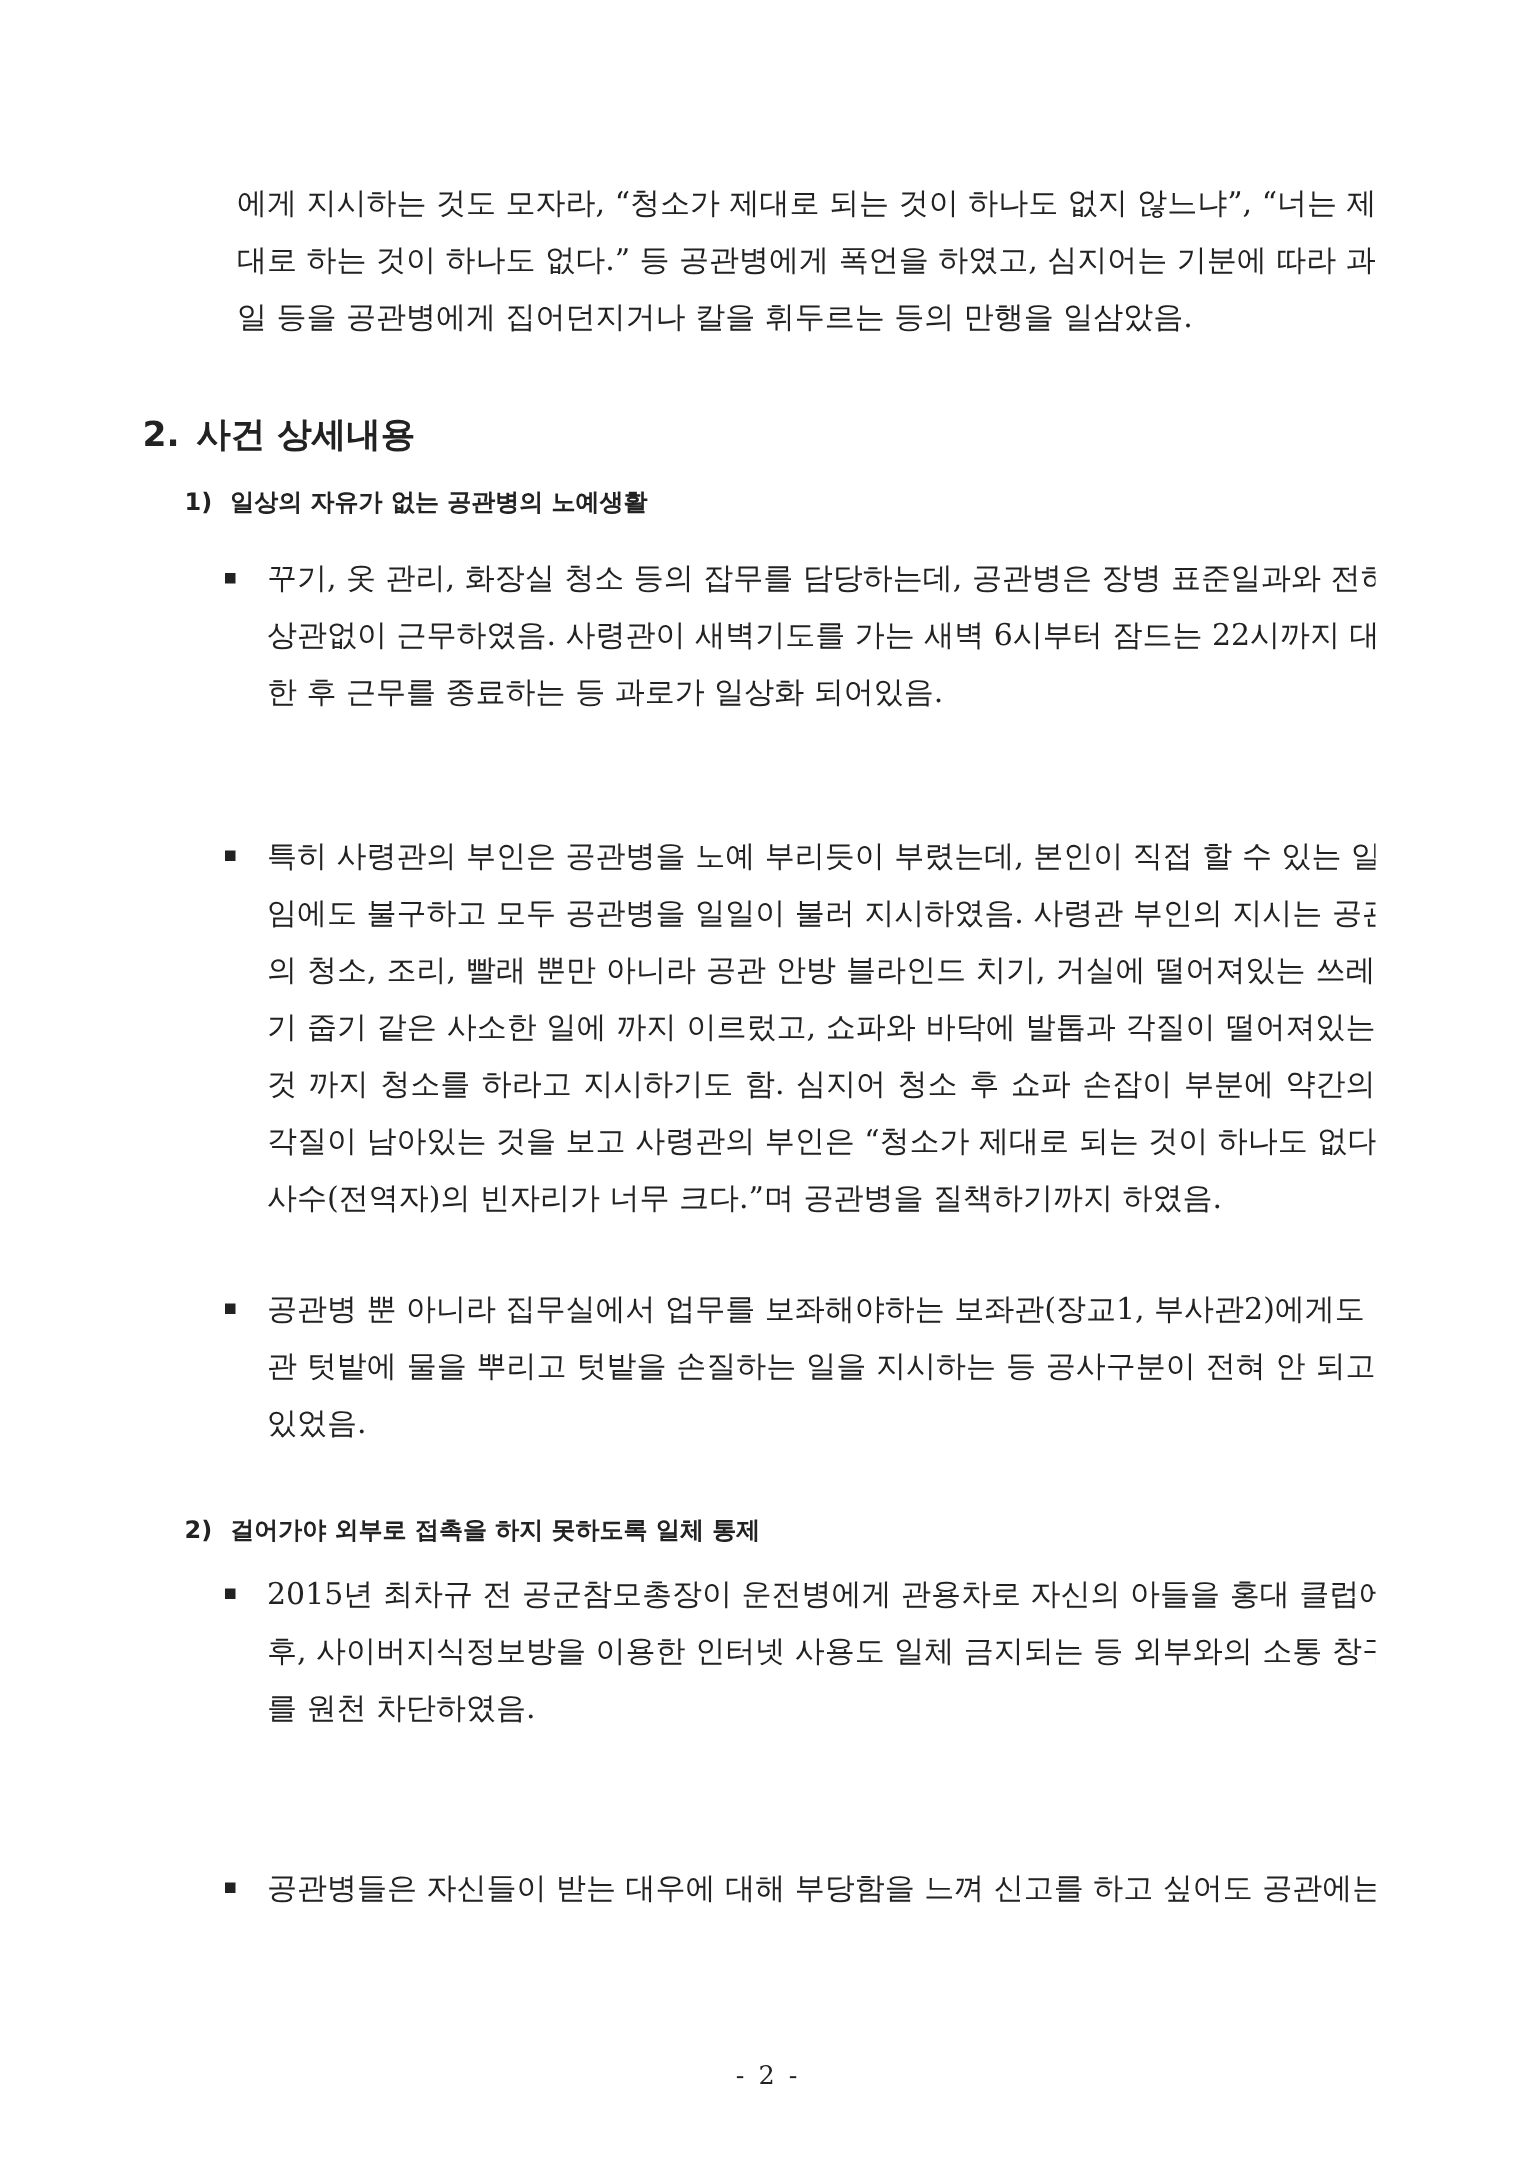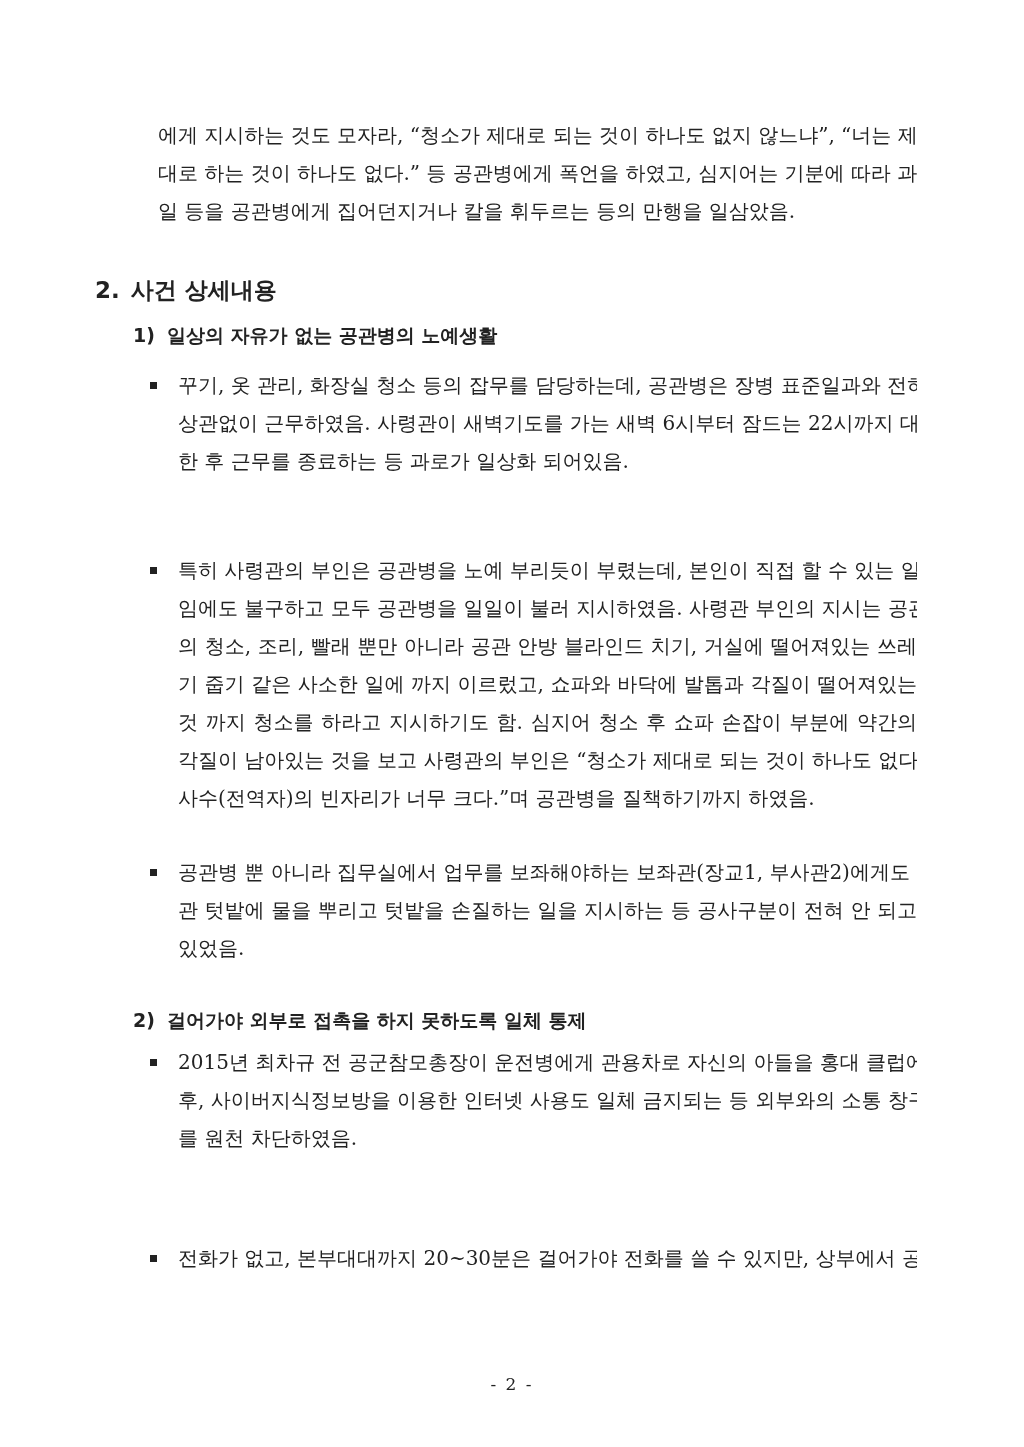--- a/index.html
+++ b/index.html
@@ -46,23 +46,22 @@
     white-space: nowrap;
   }
   .sec-heading {
     top: 271px;
     left: 95px;
     font-size: 23px;
     font-weight: 600;
   }
   .sub-heading {
     left: 123px;
-    font-size: 19px;
+    font-size: 16px;
     font-weight: 700;
-    margin-left: 10px;
   }
   .sub-heading .hnum { margin-right: 12px; }
   .sub1-heading { top: 316px; }
   .sub2-heading { top: 1001px; }
   .sec-heading .hnum { margin-right: 11px; }
   
   .bullet {
     left: 148px;
     width: 769px;
     padding-left: 30px;
@@ -151,19 +150,19 @@
     <div>
         <div class="tline">2015년 최차규 전 공군참모총장이 운전병에게 관용차로 자신의 아들을 홍대 클럽에</div>
         <div class="tline">후, 사이버지식정보방을 이용한 인터넷 사용도 일체 금지되는 등 외부와의 소통 창구</div>
         <div class="tline lastline">를 원천 차단하였음.</div>
       </div>
   </div>
 
   <div class="block bullet bullet-5">
     <span class="marker"></span>
     <div>
-        <div class="tline lastline">전화가 없고, 본부대대까지 20~30분은 걸어가야 전화를 쓸 수 있지만, 상부에서 공</div>
+        <div class="tline">공관병들은 자신들이 받는 대우에 대해 부당함을 느껴 신고를 하고 싶어도 공관에는</div>
       </div>
   </div>
 
   <div class="block pagenum">- 2 -</div>
 
 </div>
 
 </body></html>

